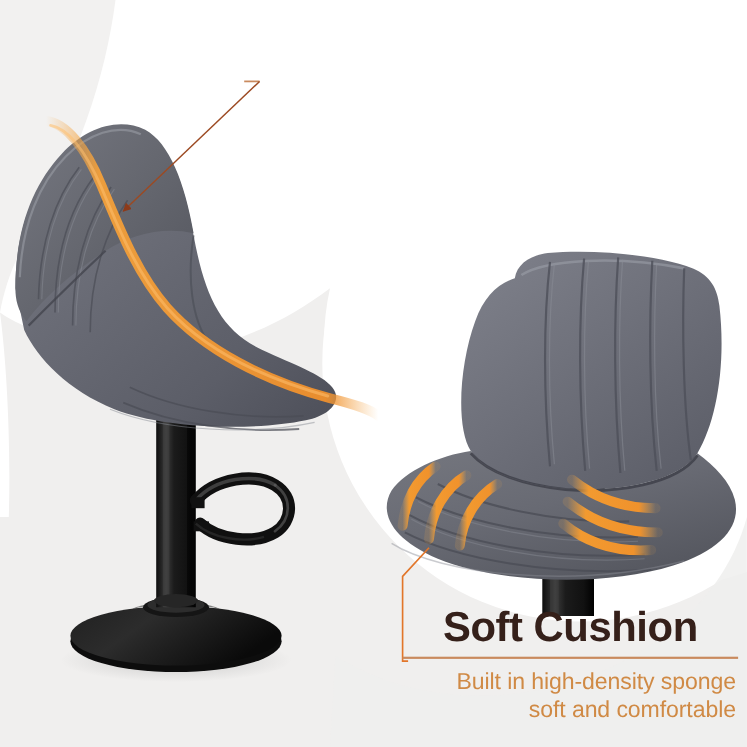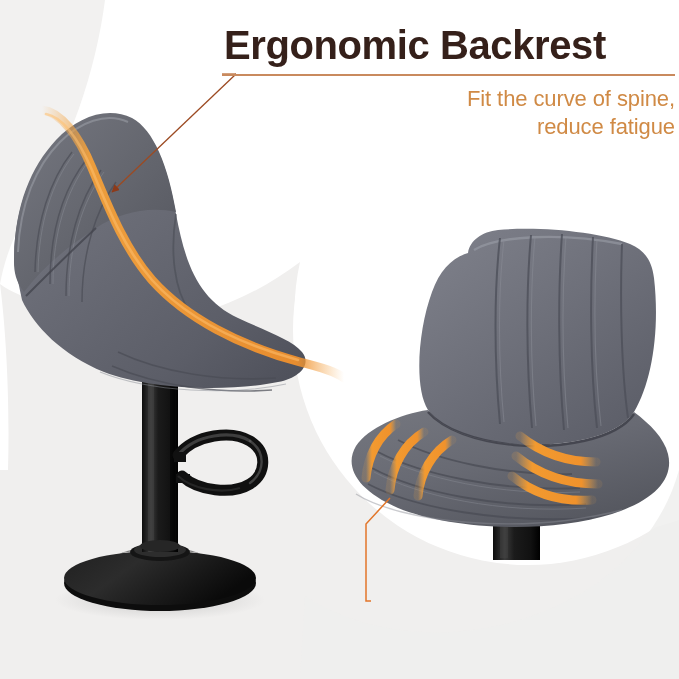--- a/index.html
+++ b/index.html
@@ -283,21 +283,21 @@
     <g>
       <path d="M222,74 L236,74" stroke="#c98a5e" stroke-width="1.6" fill="none"></path>
       <path d="M236,74 L112,192" stroke="#9c4a22" stroke-width="1.3" fill="none" marker-end="url(#arrowHead)"></path>
     </g>
 
     <g>
       <path d="M390,498 L366,524 L366,601 L371,601" stroke="#e2762a" stroke-width="1.5" fill="none" stroke-linejoin="miter"></path>
     </g>
   </svg>
 
-  <div class="callout" id="backrest-callout">
-    <div class="title">Ergonomic Backrest</div>
+
+  <div class="callout" id="cushion-callout">
+    <div class="title">Soft Cushion</div>
     <div class="rule"></div>
-    <div class="subtitle">Fit the curve of spine,
-reduce fatigue</div>
+    <div class="subtitle">Built in high-density sponge
+soft and comfortable</div>
   </div>
 
-
 </div>
 
 </body></html>

